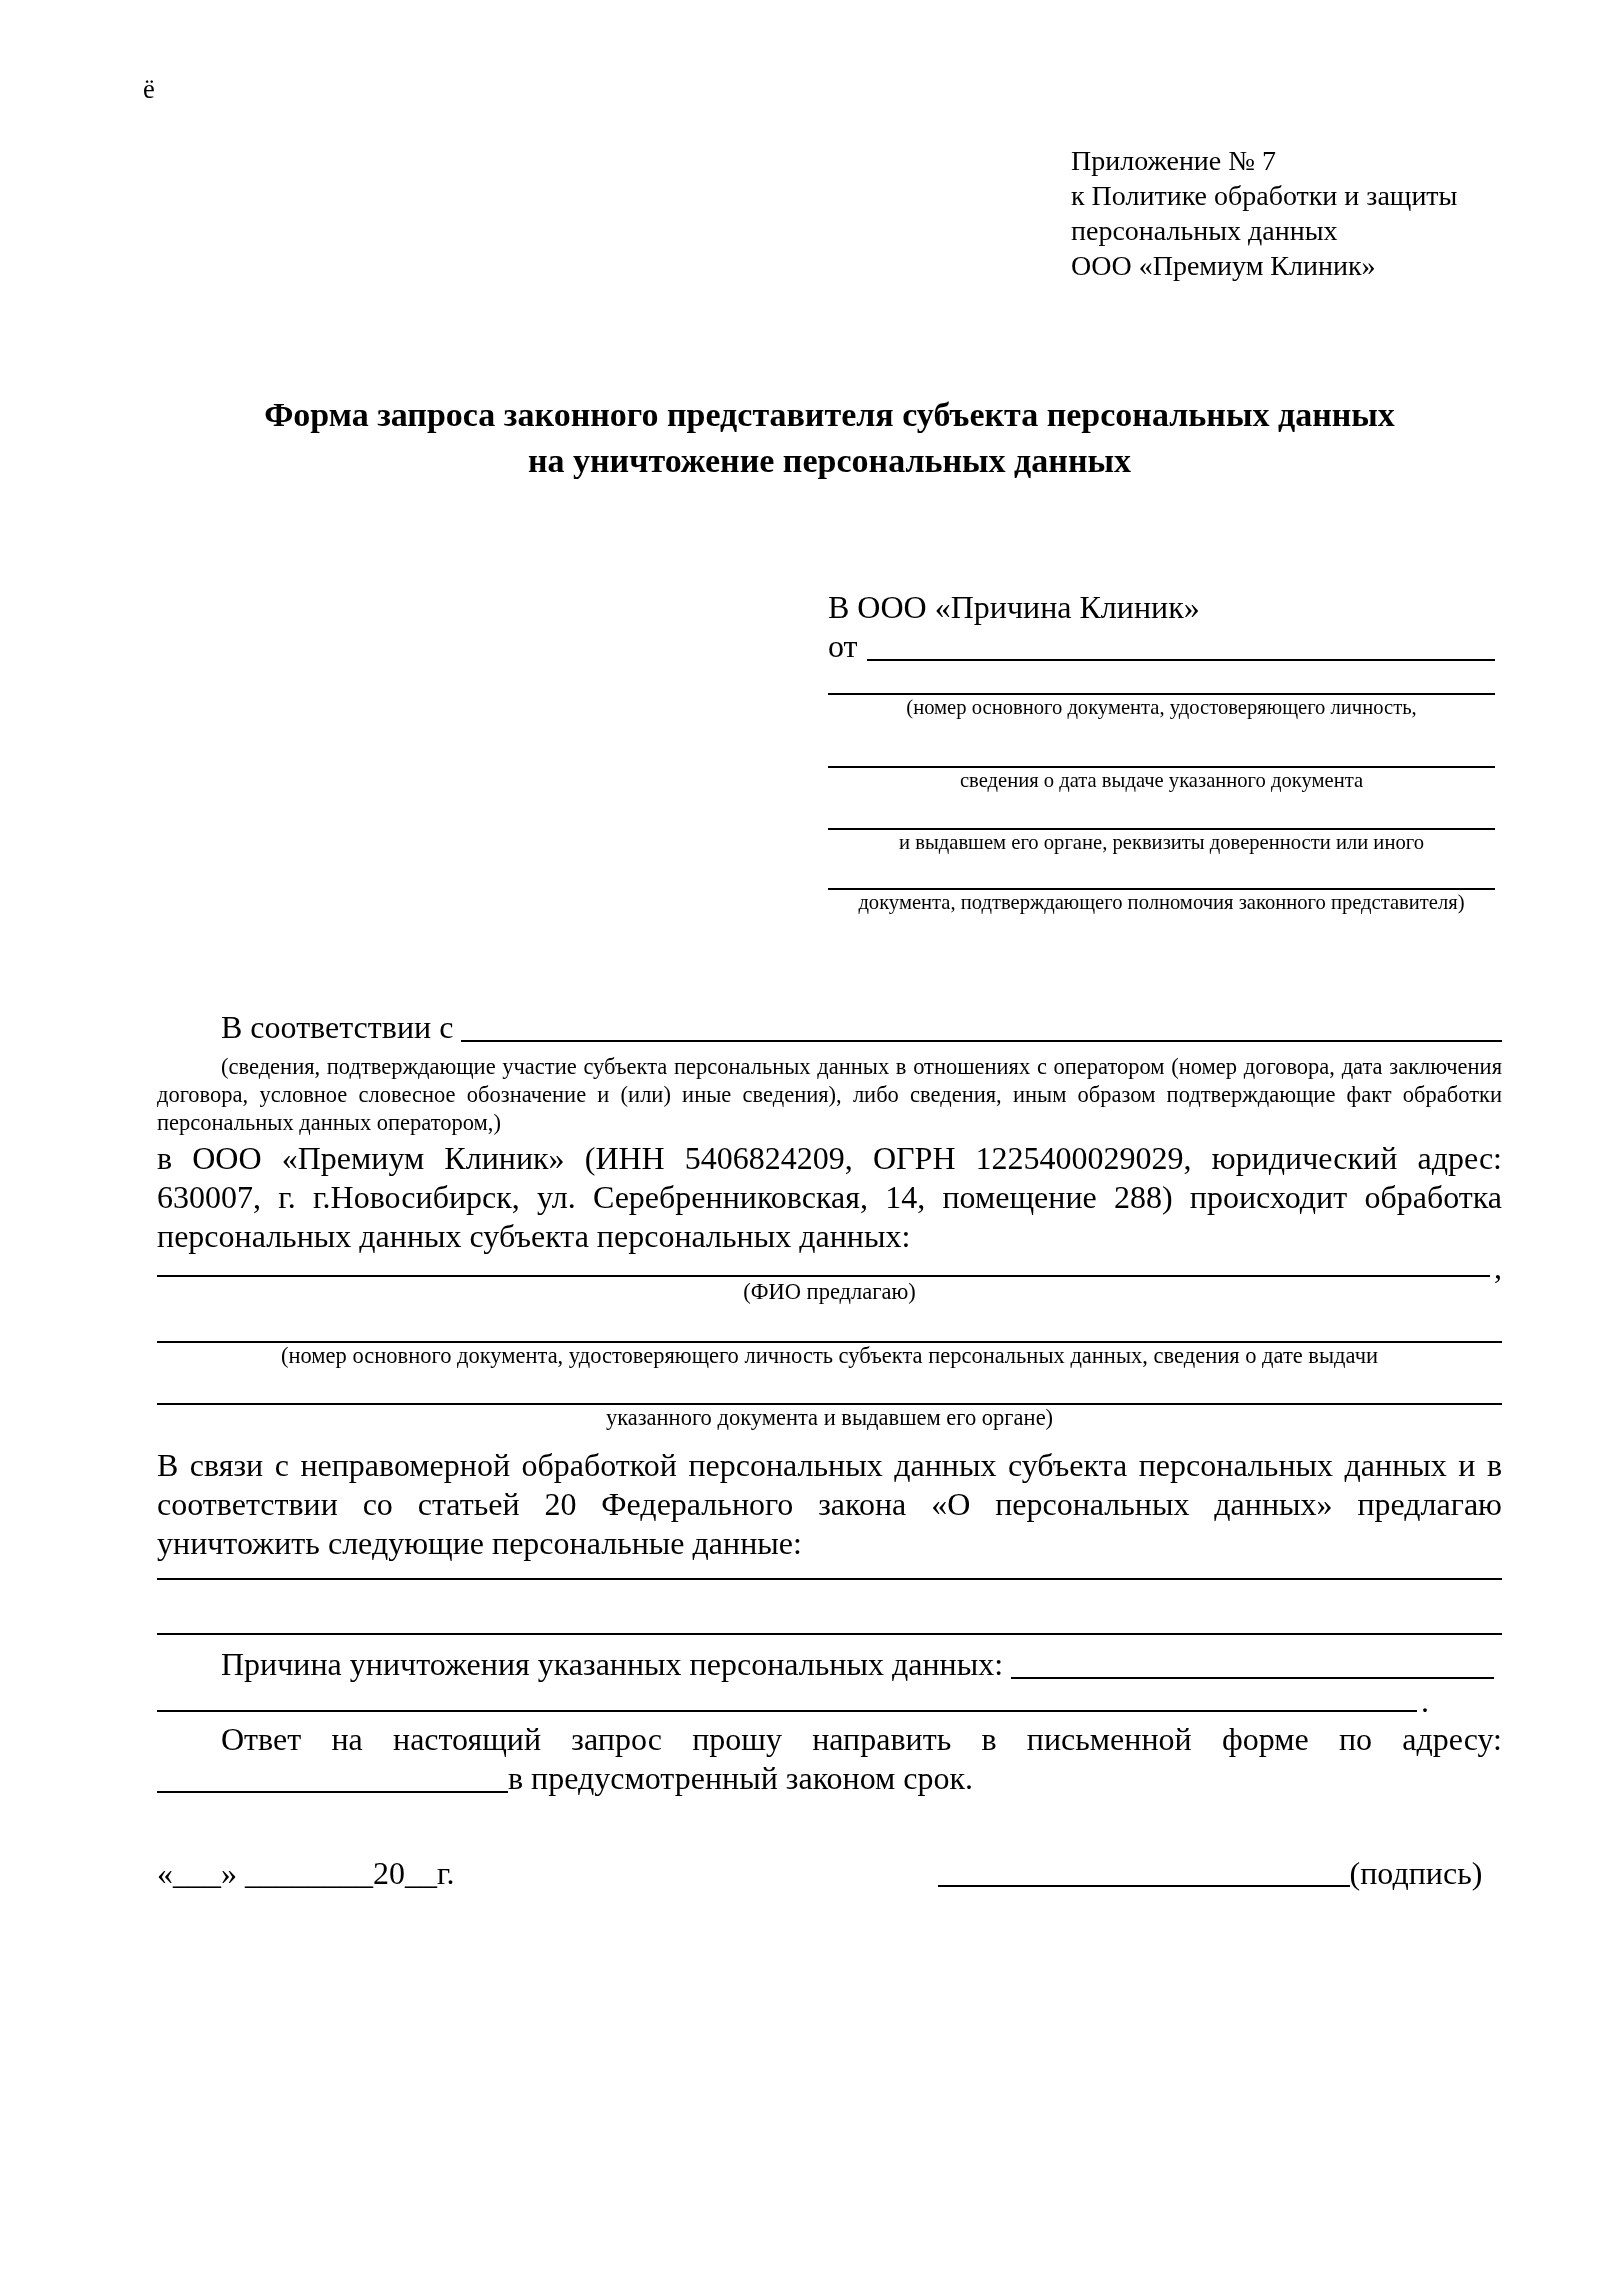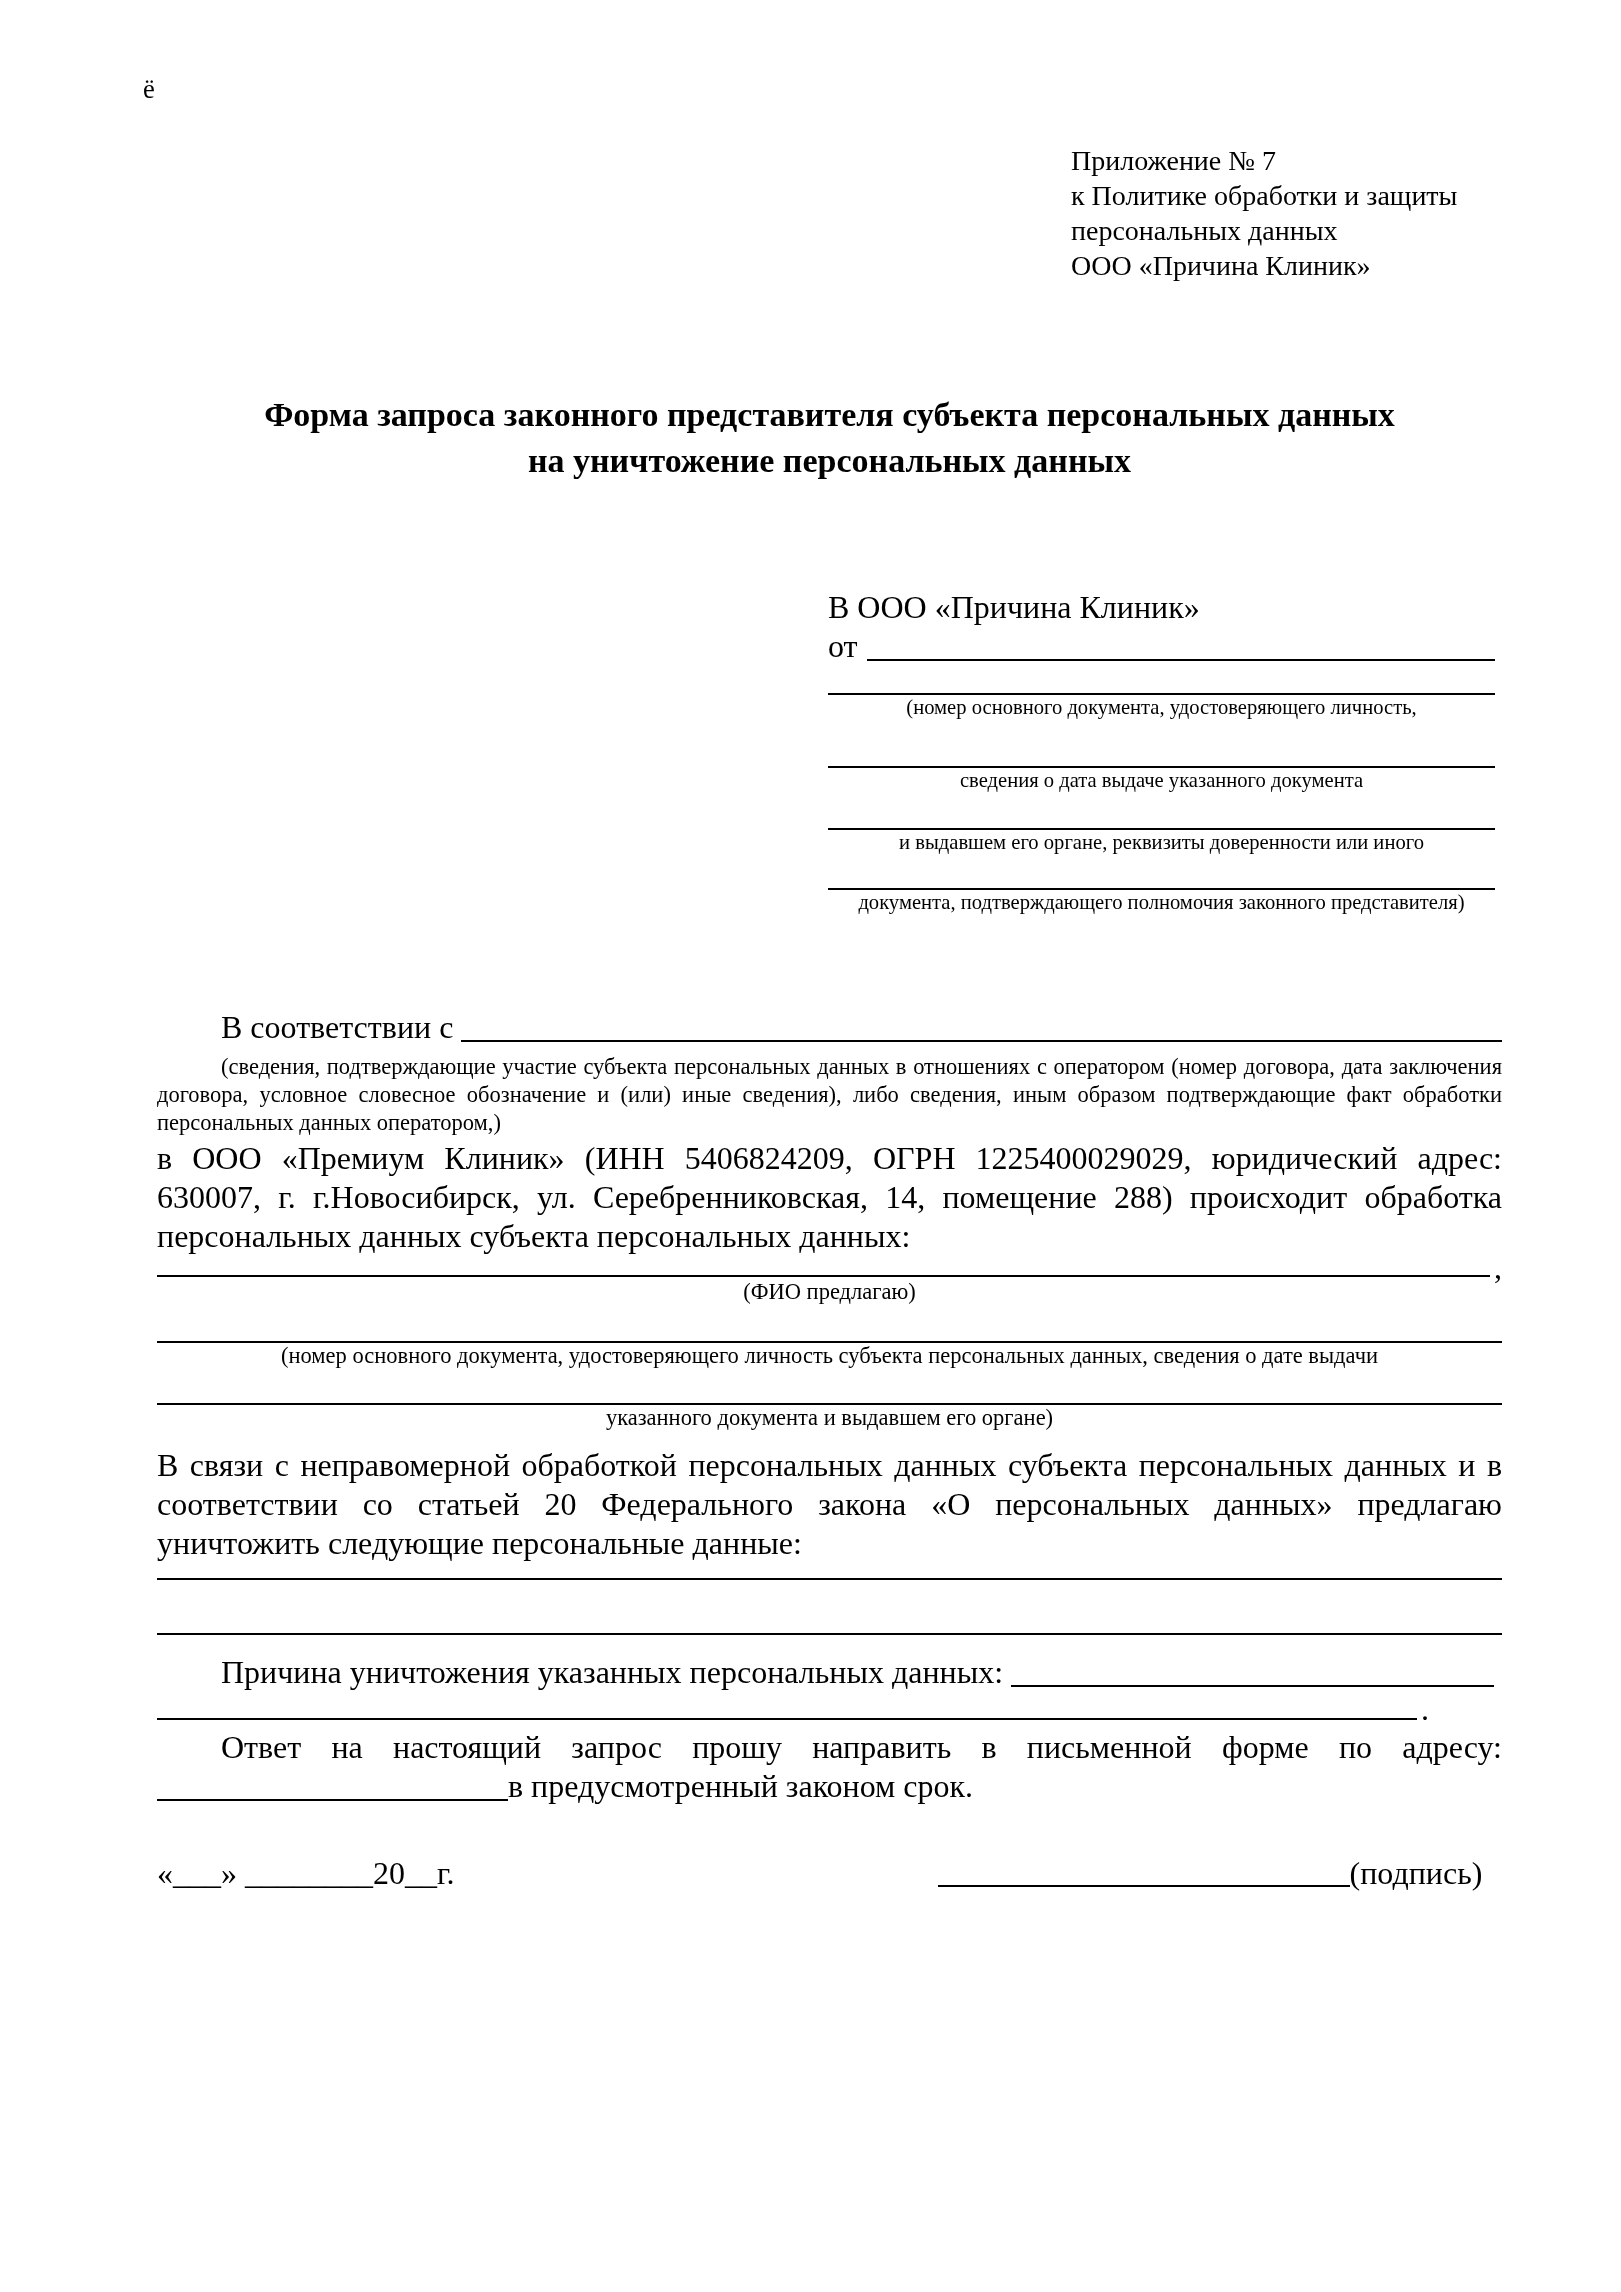--- a/index.html
+++ b/index.html
@@ -60,21 +60,21 @@
 <body>
 
 <div class="page">
 
   <span class="stray">ё</span>
 
   <div class="header-block">
     <div>Приложение № 7</div>
     <div>к Политике обработки и защиты</div>
     <div>персональных данных</div>
-    <div>ООО «Причина Клиник»</div>
+    <div>ООО «Премиум Клиник»</div>
   </div>
 
   <div class="title-block">
     <div>Форма запроса законного представителя субъекта персональных данных</div>
     <div>на уничтожение персональных данных</div>
   </div>
 
   <div class="addressee fs-body">
     <div>В ООО «Причина Клиник»</div>
     <div class="row">
@@ -116,21 +116,21 @@
     <div class="cap fs-cap">(номер основного документа, удостоверяющего личность субъекта персональных данных, сведения о дате выдачи</div>
 
     <div class="blank" style="height:34px;"></div>
     <div class="cap fs-cap">указанного документа и выдавшем его органе)</div>
 
     <div class="para fs-body" style="margin-top:13.7px;">В связи с неправомерной обработкой персональных данных субъекта персональных данных и в соответствии со статьей 20 Федерального закона «О персональных данных» предлагаю уничтожить следующие персональные данные:</div>
 
     <div class="blank" style="height:15.7px;"></div>
     <div class="blank" style="height:53px;"></div>
 
-    <div class="row fs-body" style="margin-top:18px;padding-right:7.8px;">
+    <div class="row fs-body" style="margin-top:10px;padding-right:7.8px;">
       <span class="nowrap indent">Причина уничтожения указанных персональных данных:</span>
       <span class="fill fill-inline"></span>
     </div>
 
     <div class="row comma-row fs-body" style="padding-right:73px;margin-top:11.8px;">
       <span class="fill"></span>
       <span class="punct">.</span>
     </div>
 
     <div class="para-last-justify fs-body" style="margin-top:7.8px;">Ответ на настоящий запрос прошу направить в письменной форме по адресу:</div>

